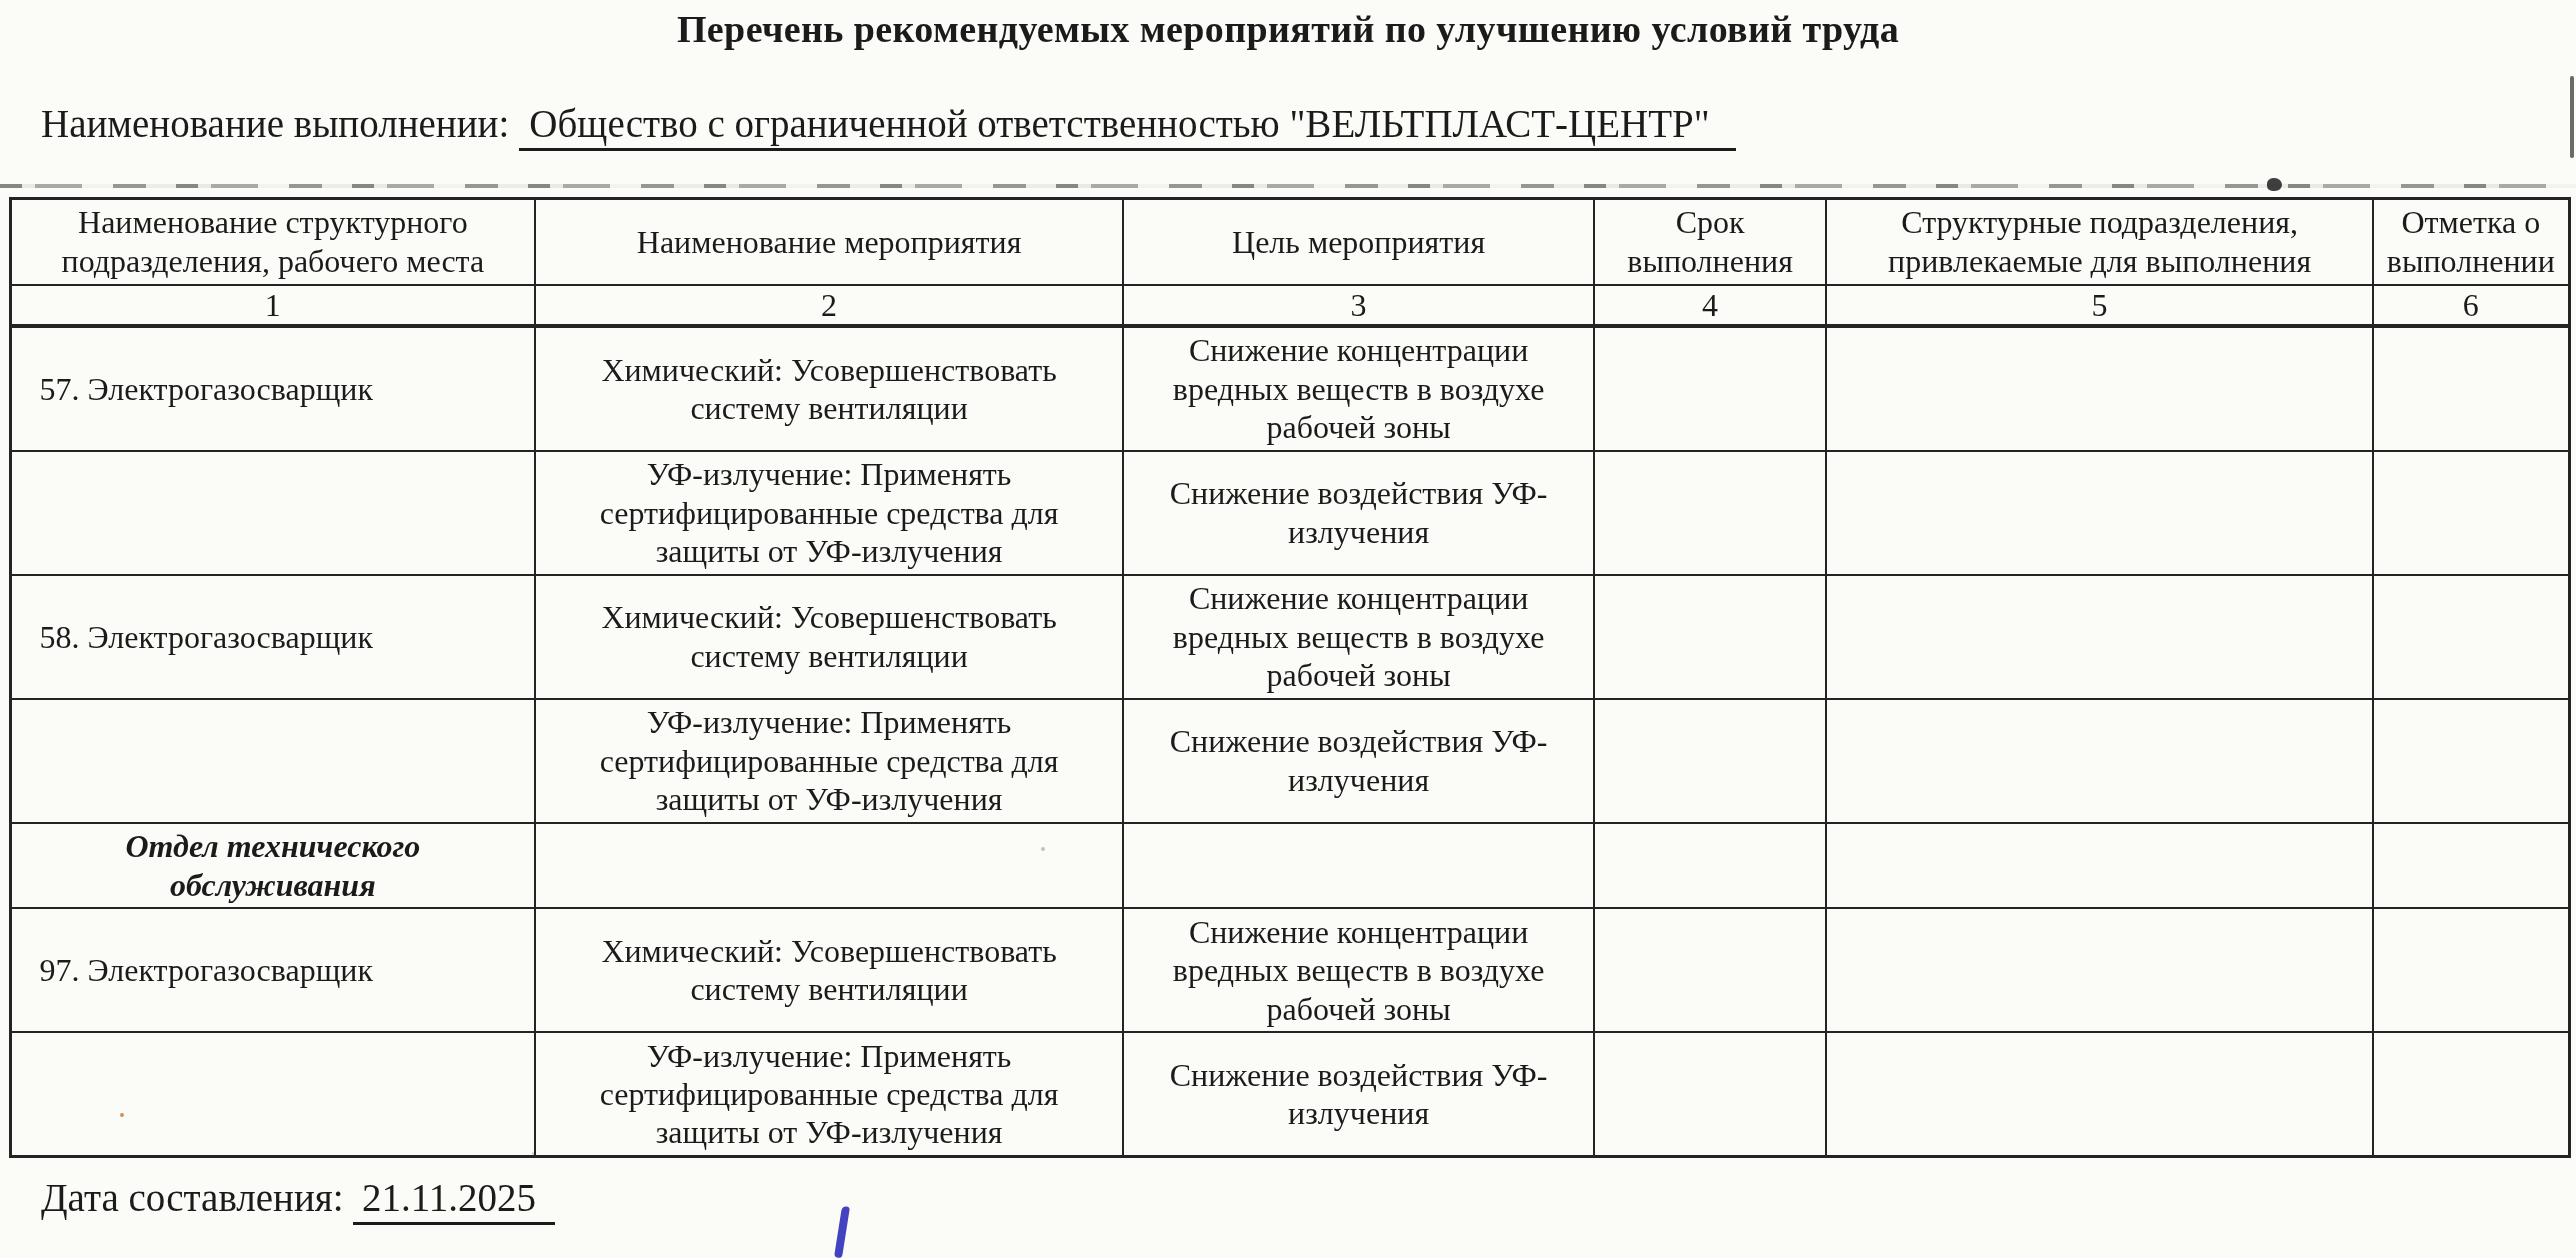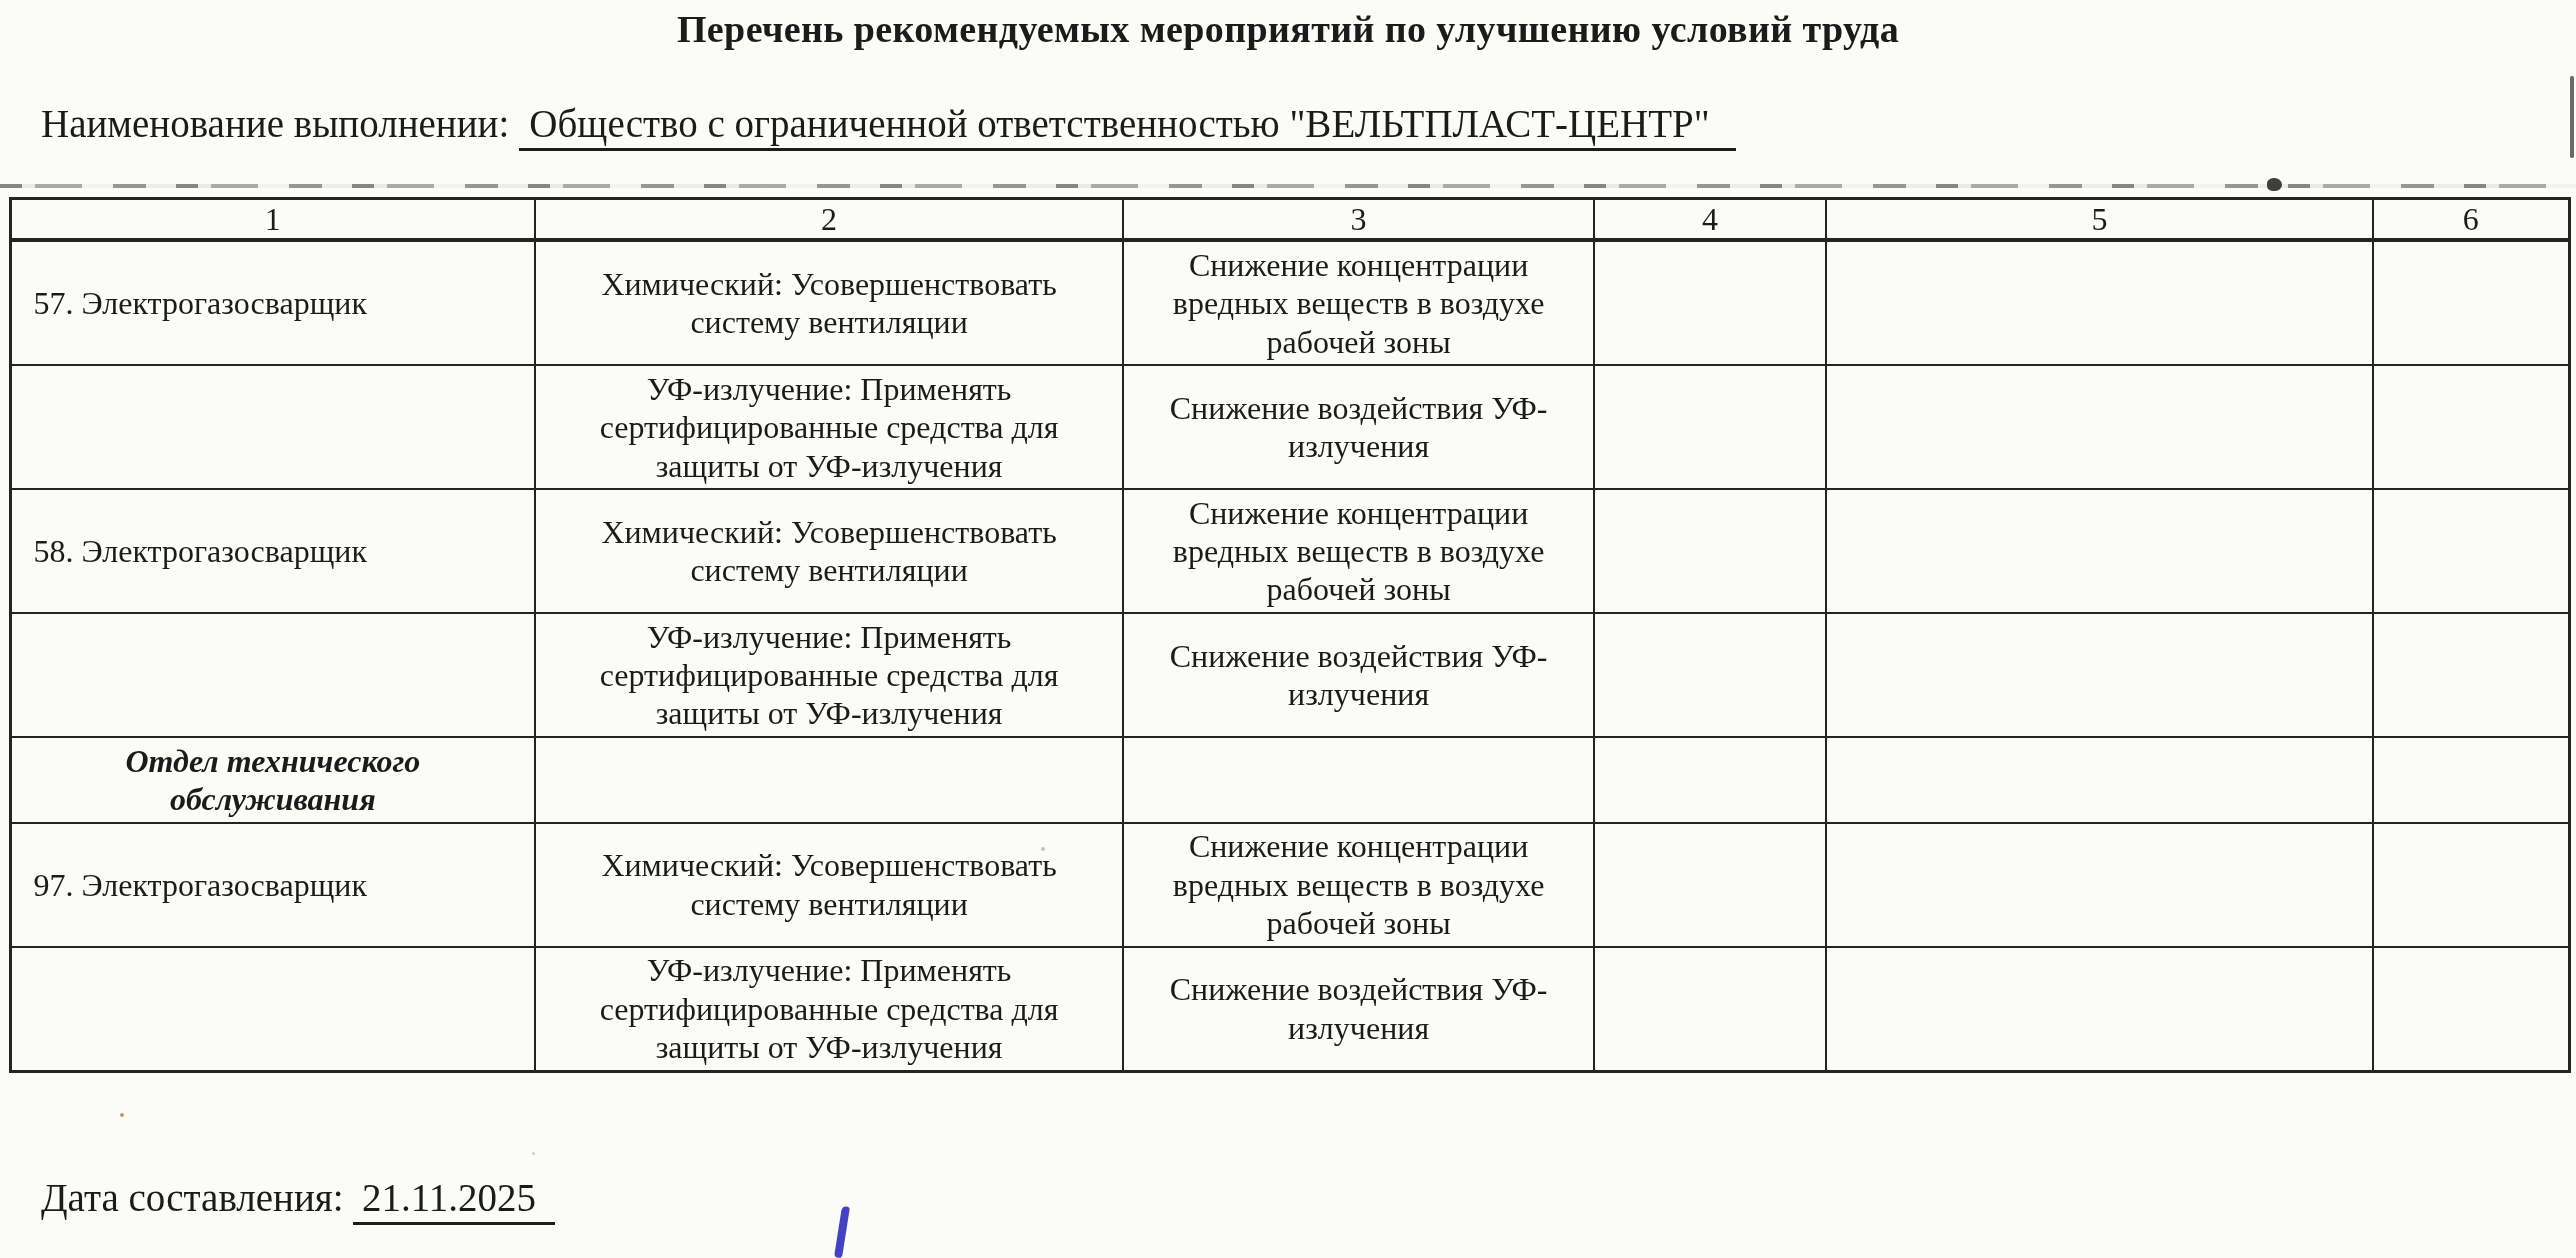--- a/index.html
+++ b/index.html
@@ -75,21 +75,21 @@
     font-weight:normal;
     overflow:hidden;
   }
   tr.header-row{height:86px;}
   tr.header-row th{font-weight:normal;}
   tr.numbers-row{height:33px;}
   tr.numbers-row td{padding:0;border-bottom-width:4.3px;}
   tbody tr.data{height:112px;}
   tbody tr.section{height:43px;}
   tbody tr.section td{font-weight:bold;font-style:italic;}
-  tbody td.c0{text-align:left;padding-left:22px;}
+  tbody td.c0{text-align:left;padding-left:28px;}
   tbody tr.section.align-left td.c0{text-align:left;padding-left:8.6px;}
   tbody tr.section.align-center td.c0{text-align:center;padding-left:10.3px;}
 </style>
 </head>
 <body style="background: rgb(251, 251, 248);">
 
 <div class="page">
 
   <div class="doc-title">Перечень рекомендуемых мероприятий по улучшению условий труда</div>
 
@@ -108,20 +108,32 @@
   <table class="measures">
     <colgroup>
         <col style="width: 525px;">
         <col style="width: 588px;">
         <col style="width: 471px;">
         <col style="width: 232px;">
         <col style="width: 547px;">
         <col style="width: 196px;">
       </colgroup>
     <thead>
+      <tr class="header-row">
+          <th>Наименование структурного
+подразделения, рабочего места</th>
+          <th>Наименование мероприятия</th>
+          <th>Цель мероприятия</th>
+          <th>Срок
+выполнения</th>
+          <th>Структурные подразделения,
+привлекаемые для выполнения</th>
+          <th>Отметка о
+выполнении</th>
+        </tr>
       <tr class="numbers-row">
           <td>1</td>
           <td>2</td>
           <td>3</td>
           <td>4</td>
           <td>5</td>
           <td>6</td>
         </tr>
     </thead>
     <tbody>

